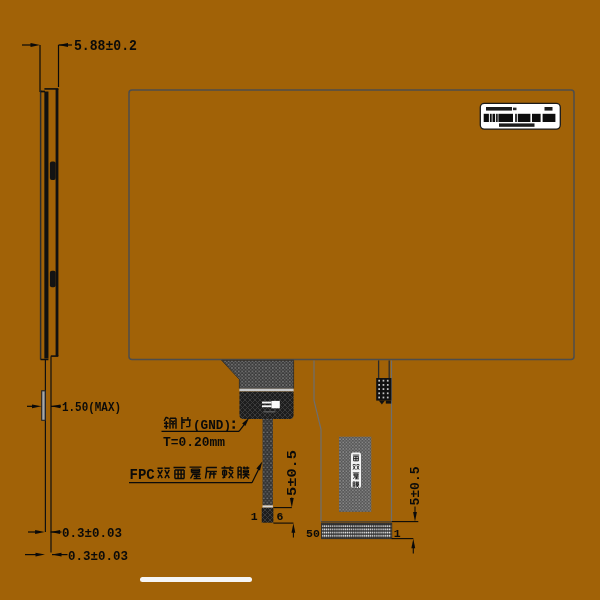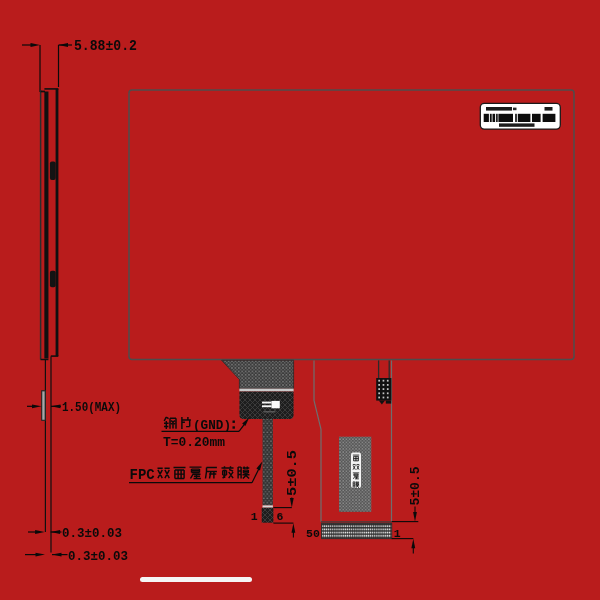--- a/index.html
+++ b/index.html
@@ -1,16 +1,16 @@
 <!DOCTYPE html>
 <html><head>
 <meta charset="utf-8">
 <style>
   html,body{margin:0;padding:0;background:#ffffff;}
-  #page{width:600px;height:600px;position:relative;background:#b91c1c;overflow:hidden;}
+  #page{width:600px;height:600px;position:relative;background:#a16207;overflow:hidden;}
   svg{position:absolute;left:0;top:0;}
   text{font-family:"Liberation Mono", monospace;font-weight:bold;fill:#0a0a0a;}
 </style>
 </head>
 <body>
 <div id="page">
 <svg width="600" height="600" viewBox="0 0 600 600">
 <defs>
 
   <pattern id="patDots" width="3.4" height="3.4" patternUnits="userSpaceOnUse">

